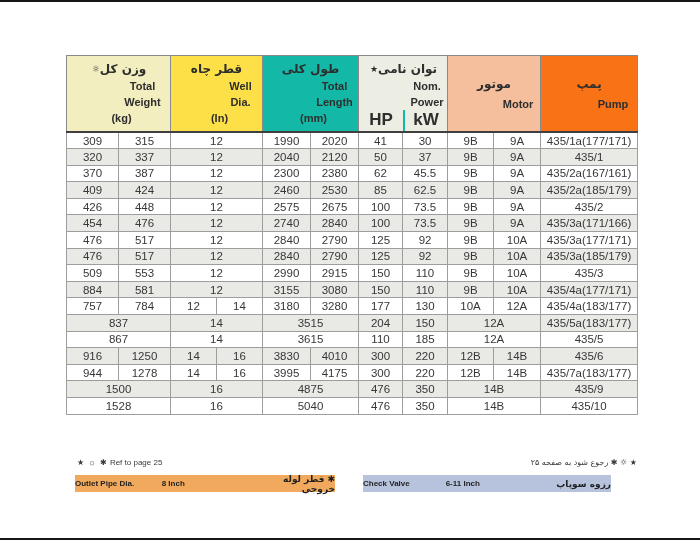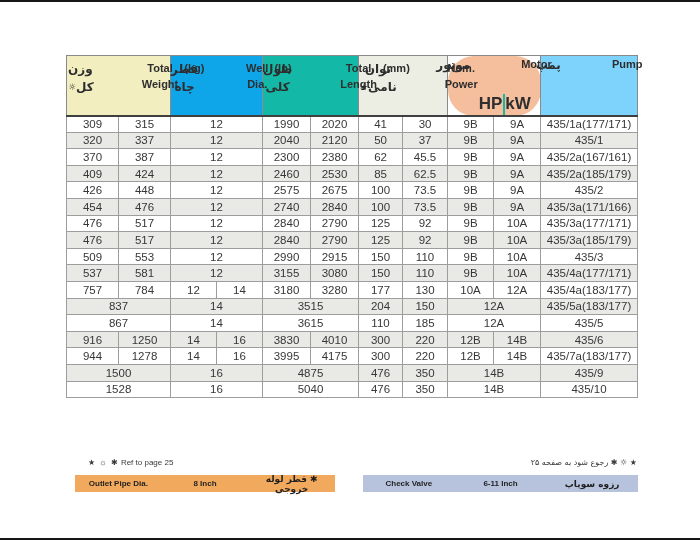--- a/index.html
+++ b/index.html
@@ -15,51 +15,51 @@
   table.spec {
     position:absolute; left:66px; top:55px; width:571px;
     border-collapse:collapse; table-layout:fixed;
     border:1.5px solid #787878;
   }
   thead th {
     height:60px; padding:0; vertical-align:top;
     border:1px solid #8a8a8a; border-bottom:2px solid #3f3f3f;
     font-weight:bold; color:#2e2e2e;
   }
-  .hwrap { display:flex; flex-direction:row; height:100%; padding-top:4px; }
+  .hwrap { display:flex; flex-direction:column; height:100%; padding-top:4px; }
   .hwrap.centered { justify-content:center; padding-top:0; gap:3px; }
   .h-fa { font-family:"DejaVu Sans",sans-serif; font-size:12px; line-height:18px; direction:rtl; text-align:center; }
   .h-ic { font-size:9px; vertical-align:top; margin-left:1px; }
   .h-en { font-size:11px; line-height:16px; text-align:center;padding-left:48px; }
   .h-unit { font-size:11px; line-height:17px; text-align:center;padding-left:6px; }
   .h-units { margin-top:auto; display:flex; height:21px; align-items:center; }
   .hu { width:50%; text-align:center; font-size:17px; line-height:20px; height:21px; }
   .hu-r { border-left:2px solid #14b8a6; }
 
   tbody td {
     height:16.6px; padding:0 2px; text-align:center; vertical-align:middle;
     border:1px solid #9d9d9d; font-size:11.5px; color:#373737; background:#ffffff;
     white-space:nowrap; overflow:hidden;
   }
   tbody tr:nth-child(even) td { background:#E9E9E6; }
   tbody tr.group-top td { border-top:1.5px solid #6f6f6f; }
 
   .note { position:absolute; top:458px; font-size:8px; color:#3a3a3a; }
   .note .sym { font-size:8px; letter-spacing:1px; }
-  .note-left { left:88px; }
+  .note-left { left:77px; }
   .note-right { right:63px; direction:rtl; font-family:"DejaVu Sans",sans-serif; }
 
   .bar {
     position:absolute; top:475px; height:17px; display:flex; align-items:center;
     font-size:8px; font-weight:bold; color:#1f1f1f;
   }
-  .bar .seg { flex:1; text-align:center; }
+  .bar .seg { flex:1; }
   .bar .seg.fa { font-family:"DejaVu Sans",sans-serif; direction:rtl; font-size:9px; }
   .bar-outlet { left:75px; width:260px; }
-  .bar-check { left:363px; width:275px; }
+  .bar-check { left:363px; width:248px; }
 </style>
 </head>
 <body>
 
 <div class="page">
   <div class="rule rule-top"></div>
 
   <table class="spec">
     <colgroup>
       <col style="width:52px">
@@ -76,21 +76,21 @@
     </colgroup>
     <thead>
       <tr>
         <th colspan="2" style="background: rgb(243, 238, 192);">
           <div class="hwrap">
             <div class="h-fa"><bdi>وزن کل</bdi><span class="h-ic">☼</span></div>
             <div class="h-en">Total Weight</div>
             <div class="h-unit">(kg)</div>
           </div>
         </th>
-        <th colspan="2" style="background: #0ea5e9;">
+        <th colspan="2" style="background: #fde047;">
           <div class="hwrap">
             <div class="h-fa">قطر چاه</div>
             <div class="h-en">Well Dia.</div>
             <div class="h-unit">(In)</div>
           </div>
         </th>
         <th colspan="2" style="background: #14b8a6;">
           <div class="hwrap">
             <div class="h-fa">طول کلی</div>
             <div class="h-en">Total Length</div>
@@ -100,27 +100,27 @@
         <th colspan="2" style="background: rgb(236, 237, 227);">
           <div class="hwrap">
             <div class="h-fa"><bdi>توان نامی</bdi><span class="h-ic">★</span></div>
             <div class="h-en">Nom. Power</div>
             <div class="h-units">
               <span class="hu">HP</span>
               <span class="hu hu-r">kW</span>
             </div>
           </div>
         </th>
-        <th colspan="2" style="background: rgb(245, 191, 157); border-radius: 26px;">
+        <th colspan="2" style="background: rgb(245, 191, 157);">
           <div class="hwrap centered">
             <div class="h-fa">موتور</div>
             <div class="h-en">Motor</div>
           </div>
         </th>
-        <th colspan="1" style="background: #7dd3fc;">
+        <th colspan="1" style="background: #f97316;">
           <div class="hwrap centered">
             <div class="h-fa">پمپ</div>
             <div class="h-en">Pump</div>
           </div>
         </th>
       </tr>
     </thead>
     <tbody id="tbody">
         <tr>
           <td colspan="1">309</td>
@@ -224,21 +224,21 @@
           <td colspan="2">12</td>
           <td colspan="1">2990</td>
           <td colspan="1">2915</td>
           <td colspan="1">150</td>
           <td colspan="1">110</td>
           <td colspan="1">9B</td>
           <td colspan="1">10A</td>
           <td colspan="1">435/3</td>
         </tr>
         <tr>
-          <td colspan="1">537</td>
+          <td colspan="1">884</td>
           <td colspan="1">581</td>
           <td colspan="2">12</td>
           <td colspan="1">3155</td>
           <td colspan="1">3080</td>
           <td colspan="1">150</td>
           <td colspan="1">110</td>
           <td colspan="1">9B</td>
           <td colspan="1">10A</td>
           <td colspan="1">435/4a(177/171)</td>
         </tr>

